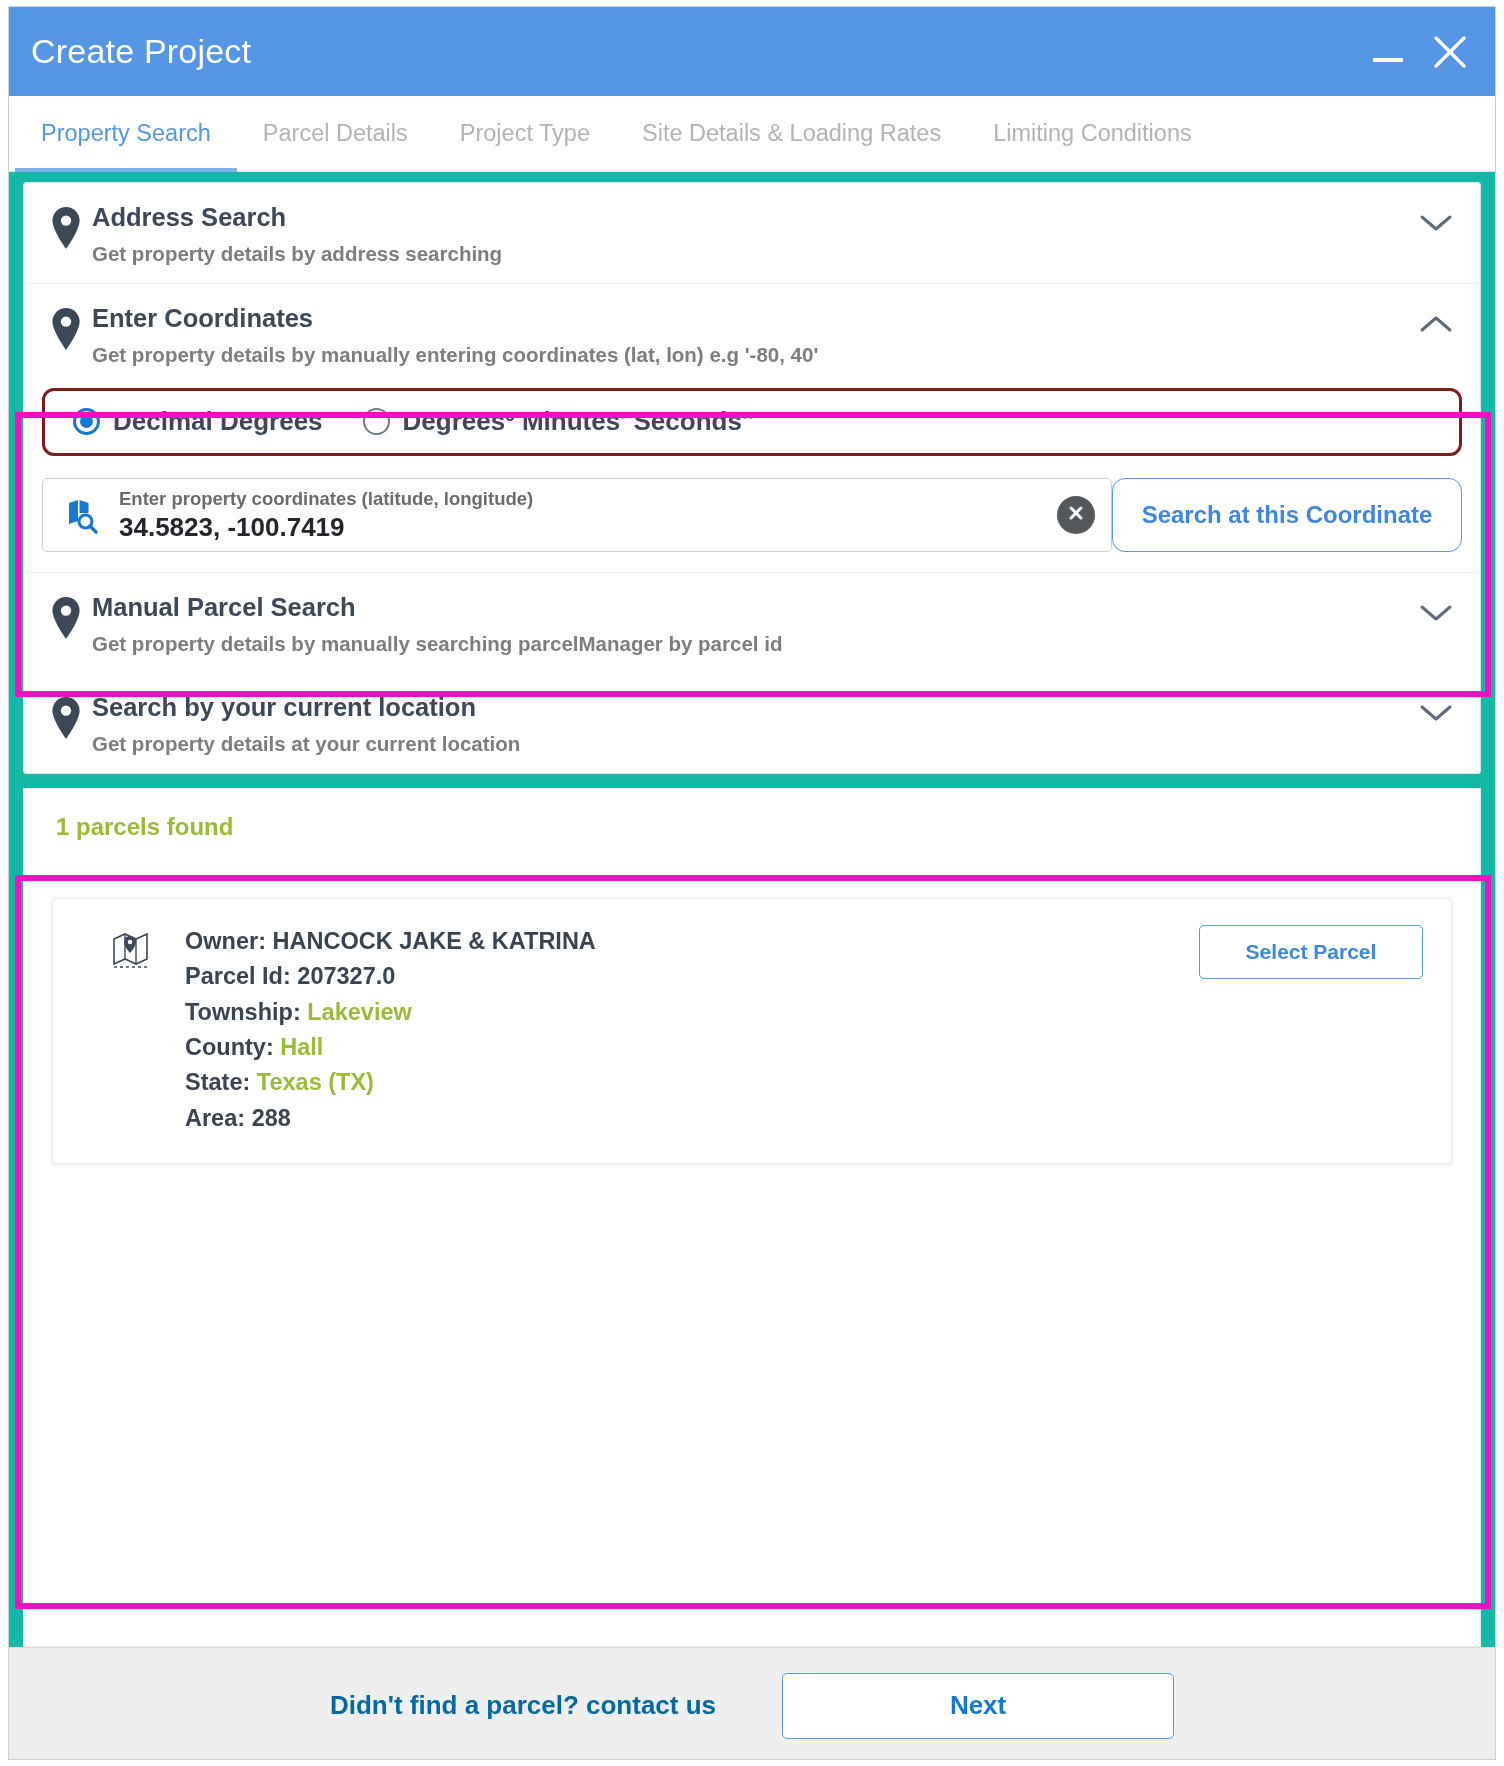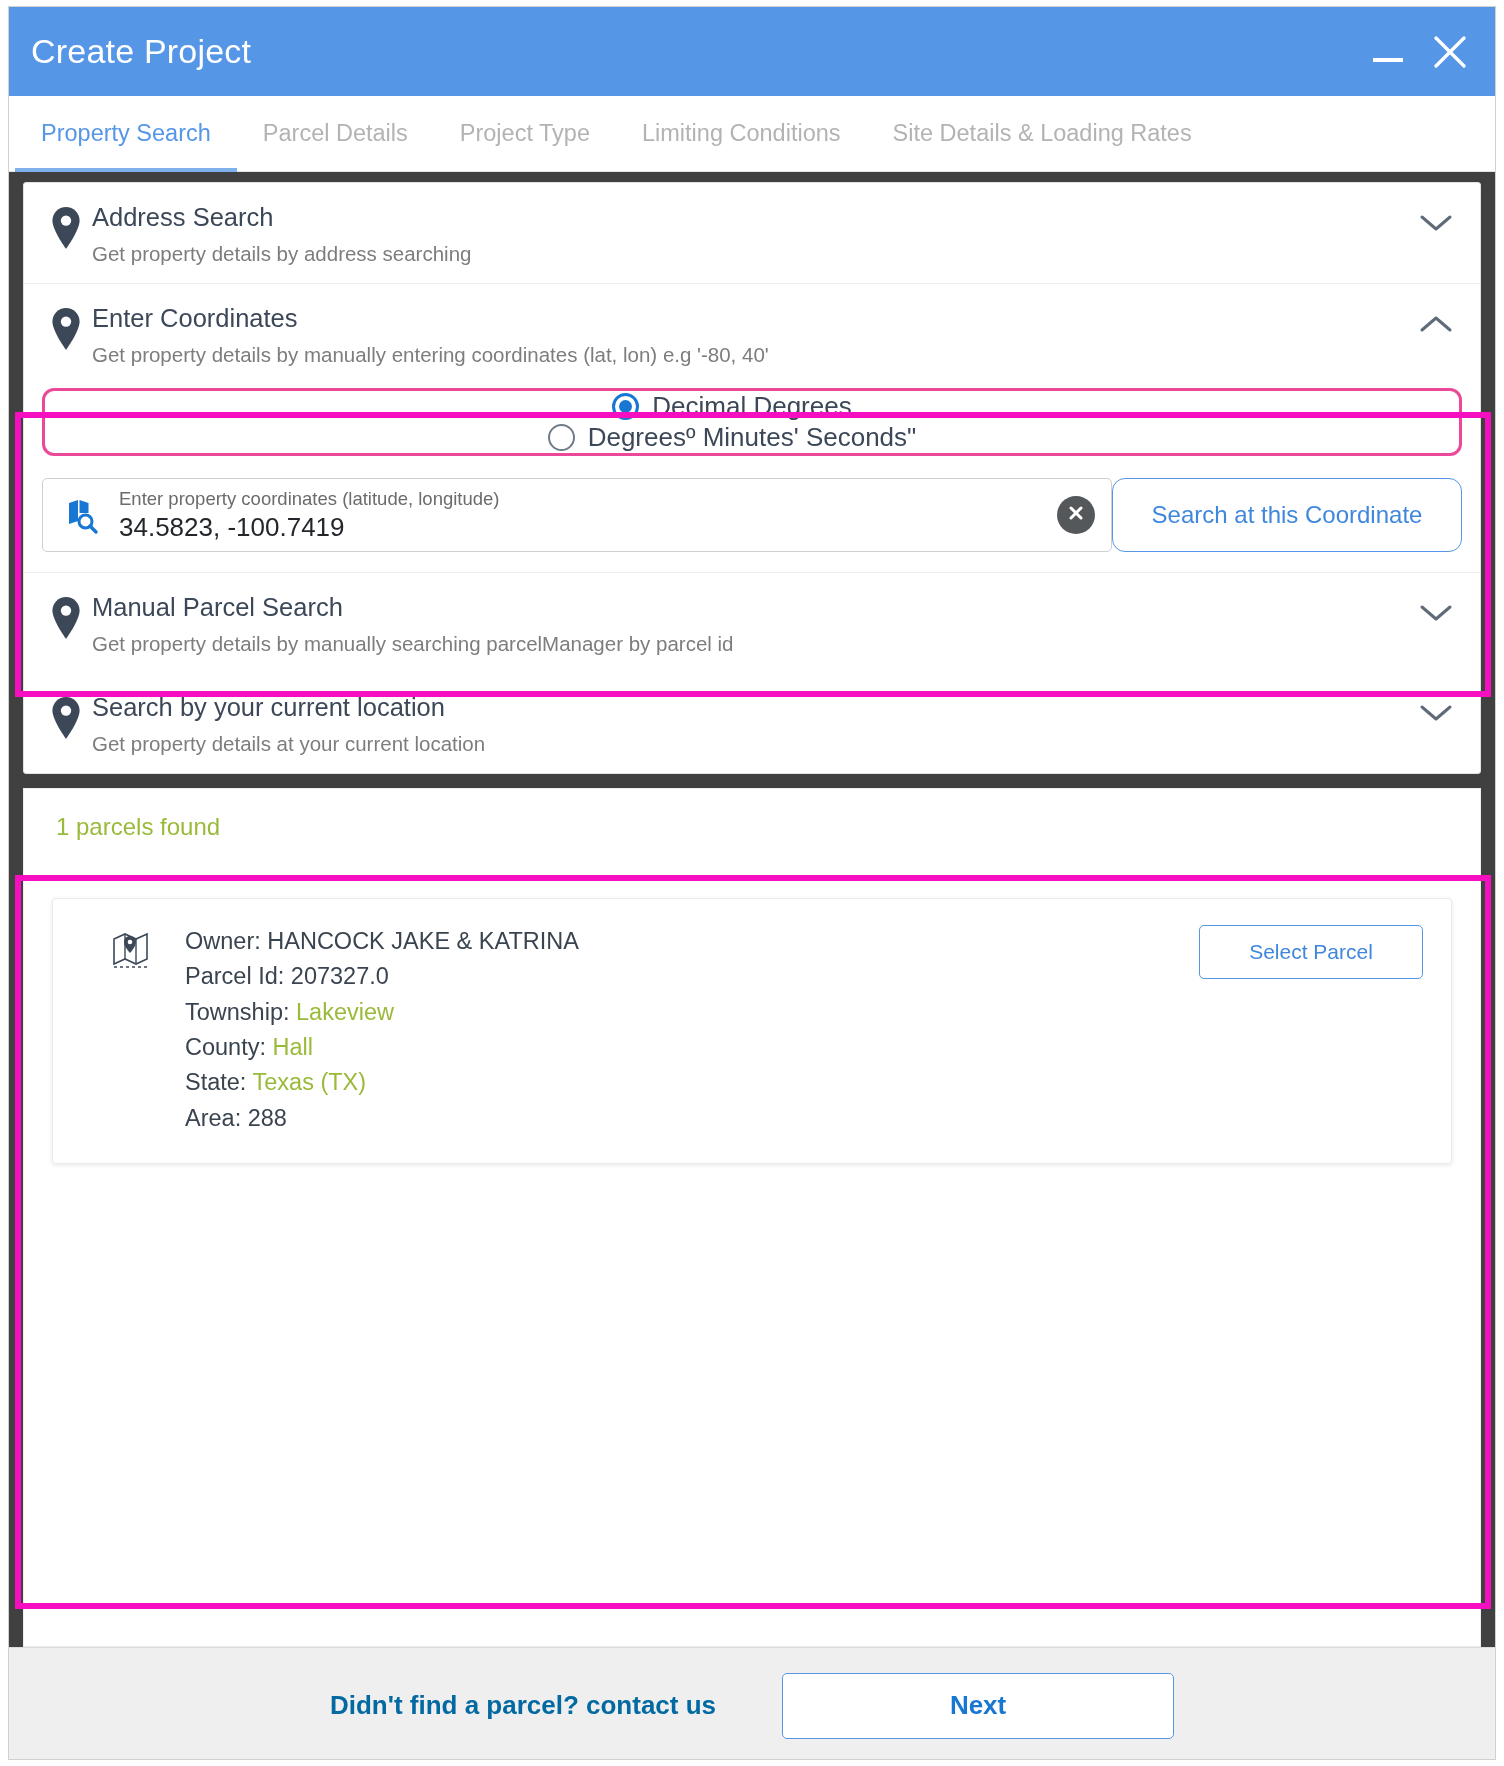--- a/index.html
+++ b/index.html
@@ -84,25 +84,26 @@
     position: absolute;
     left: 0; right: 0; bottom: -1px;
     height: 4px;
     background: #7fb0ec;
   }
 
   
   .body-area {
     flex: 1 1 auto;
     position: relative;
-    background: #404040;
+    background: #14b8a6;
     padding: 10px 14px 0 14px;
     display: flex;
     flex-direction: column;
     min-height: 0;
+    font-weight: bold;
   }
 
   
   .accordion {
     border: 1px solid #e2e2e2;
     border-radius: 3px;
     background: #fff;
     flex: none;
   }
   .acc-item { position: relative; }
@@ -141,28 +142,27 @@
     justify-content: center;
     padding-top: 14px;
     color: #5f6b78;
   }
 
   
   .coord-panel {
     padding: 0 18px 20px 18px;
   }
   .radio-box {
-    border: 3px solid #ec4899;
+    border: 3px solid #7f1d1d;
     border-radius: 12px;
     height: 68px;
     display: flex;
     align-items: center;
-    padding: 0 20px;
+    padding: 0 28px;
     margin-top: 4px;
-    flex-direction: column;
   }
   .radio-opt {
     display: flex;
     align-items: center;
     cursor: pointer;
     margin-right: 40px;
     white-space: nowrap;
   }
   .radio-mark {
     width: 27px; height: 27px;
@@ -380,24 +380,24 @@
     <div class="tab active">
       <span>Property Search</span>
     </div>
     <div class="tab">
       <span>Parcel Details</span>
     </div>
     <div class="tab">
       <span>Project Type</span>
     </div>
     <div class="tab">
+      <span>Site Details &amp; Loading Rates</span>
+    </div>
+    <div class="tab">
       <span>Limiting Conditions</span>
-    </div>
-    <div class="tab">
-      <span>Site Details &amp; Loading Rates</span>
     </div>
   </div>
 
   <div class="body-area">
 
     <div class="hl" id="hl-coords"></div>
     <div class="hl" id="hl-results"></div>
 
     <div class="accordion">
 

